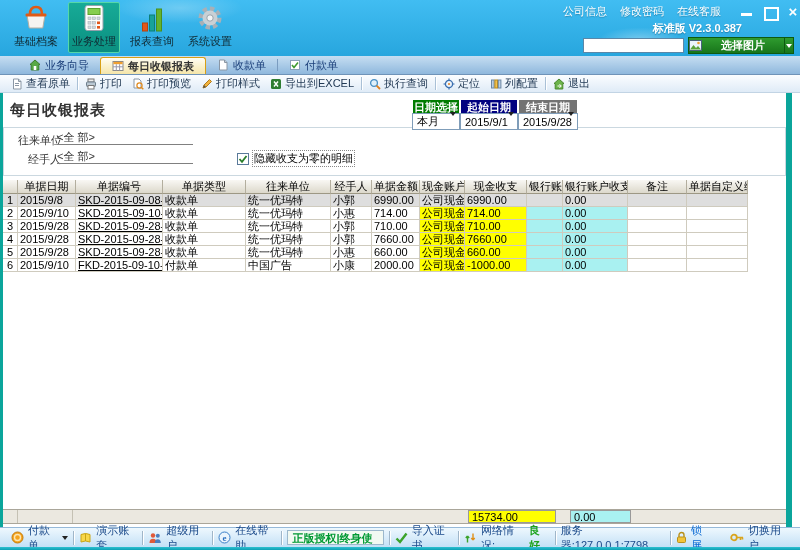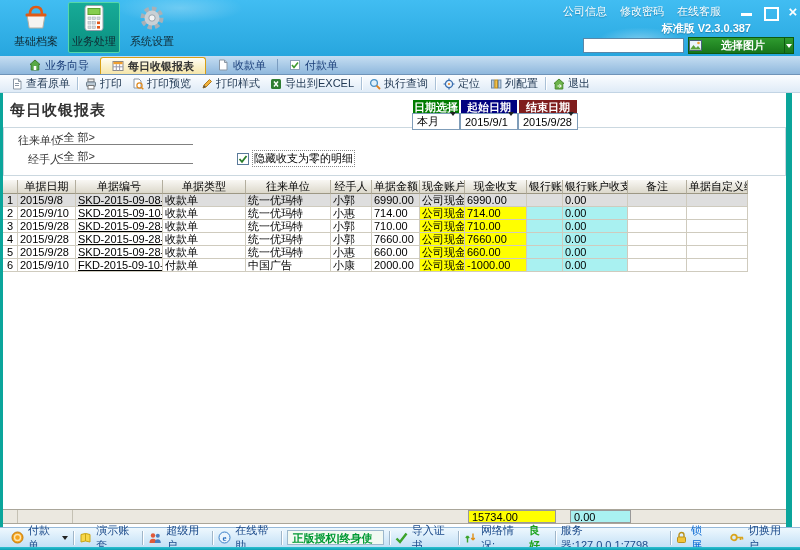--- a/index.html
+++ b/index.html
@@ -18,21 +18,21 @@
   .app-btn .aicn { height:30px; display:flex; align-items:flex-end; }
   .app-btn .albl { margin-top:2px; font-size:11px; }
   .app-btn.active { background:linear-gradient(#17ab97,#0a8f80); border:1px solid #55d8a8; }
   #top-links { position:absolute; top:4px; right:0; display:flex; align-items:center; gap:13px; color:#fff; }
   #top-links .tlink { cursor:pointer; text-shadow:0 1px 1px rgba(0,60,90,.4); }
   .winctl { display:flex; align-items:center; gap:9px; margin-left:6px; }
   .wc { width:14px; height:12px; position:relative; cursor:pointer; }
   .wc-min:after { content:""; position:absolute; left:1px; bottom:2px; width:11px; height:3px; background:#fff; }
   .wc-max:after { content:""; position:absolute; left:1px; top:1px; width:11px; height:10px; border:2px solid #fff; }
   .wc-close { color:#fff; font-weight:bold; font-size:15px; line-height:12px; width:14px; text-align:center; }
-  #version { position:absolute; top:21px; right:49px; color:#fff; font-weight:bold; font-size:11px; text-shadow:0 1px 1px rgba(0,60,90,.4);padding-left:34px; }
+  #version { position:absolute; top:21px; right:58px; color:#fff; font-weight:bold; font-size:11px; text-shadow:0 1px 1px rgba(0,60,90,.4);padding-left:34px; }
   #img-input { position:absolute; left:583px; top:38px; width:101px; height:15px; border:1px solid #5a87a8; background:#fff; font-size:10px; padding:0 2px; }
   #select-pic { position:absolute; left:688px; top:37px; height:17px; display:flex; align-items:center;
     background:linear-gradient(#2f9b2f,#17751a); border:1px solid #0d5a10; color:#fff; cursor:pointer; }
   #select-pic .spl { padding:0 19px; font-weight:bold; font-size:11px; }
   #select-pic .sp-arrow { width:9px; align-self:stretch; border-left:1px solid #0d5a10; display:flex; align-items:center; justify-content:center; }
 
   
   #tabbar { position:absolute; left:0; top:56px; width:800px; height:19px;
     background:linear-gradient(#c6def2,#8fb8dd); border-bottom:1px solid #6f93b8; display:flex; align-items:stretch; padding-left:18px; }
   .tab { display:flex; align-items:center; gap:4px; padding:0 11px; color:#1b3f7a; cursor:pointer; }
@@ -140,20 +140,30 @@
               <g fill="#e2571b">
                 <rect x="16" y="17.5" width="3" height="2.6"></rect>
                 <rect x="16" y="22" width="3" height="2.6"></rect>
               </g>
             </svg>
           </div>
           <div class="albl">业务处理</div>
         </div>
         <div class="app-btn">
           <div class="aicn">
+            <svg width="26" height="28" viewBox="0 0 26 28">
+              <rect x="3.5" y="19" width="5" height="8" fill="#e2571b" stroke="#b4440f"></rect>
+              <rect x="10.5" y="11" width="5" height="16" fill="#18a29a" stroke="#0d7f78"></rect>
+              <rect x="17.5" y="5" width="5" height="22" fill="#65b32e" stroke="#4a8f1d"></rect>
+            </svg>
+          </div>
+          <div class="albl">报表查询</div>
+        </div>
+        <div class="app-btn">
+          <div class="aicn">
             <svg width="28" height="28" viewBox="0 0 28 28">
               <circle cx="14" cy="14" r="9" fill="none" stroke="#a8b0b7" stroke-width="5" stroke-dasharray="4.2 2.8"></circle>
               <circle cx="14" cy="14" r="7.5" fill="#c9d0d5"></circle>
               <circle cx="14" cy="14" r="3.2" fill="#f2f4f5" stroke="#9aa4ac"></circle>
             </svg>
           </div>
           <div class="albl">系统设置</div>
         </div>
       </div>
     <div id="top-links">
@@ -340,21 +350,21 @@
     <div id="date-filter">
         <div class="df-col" style="width: 48px;">
           <div class="df-head" style="background: rgb(0, 123, 0);">日期选择</div>
           <div class="df-val">本月<span class="cbo-arrow"><span class="arr-dn"></span></span></div>
         </div>
         <div class="df-col" style="width: 58px;">
           <div class="df-head" style="background: rgb(0, 0, 128);">起始日期</div>
           <div class="df-val">2015/9/1<span class="cbo-arrow"><span class="arr-dn"></span></span></div>
         </div>
         <div class="df-col" style="width: 60px;">
-          <div class="df-head" style="background: #7f1d1d;">结束日期</div>
+          <div class="df-head" style="background: #737373;">结束日期</div>
           <div class="df-val">2015/9/28<span class="cbo-arrow"><span class="arr-dn"></span></span></div>
         </div>
       </div>
 
     <div id="grid">
         <div class="trow thead-row">
           <div class="cell c-num"></div>
           <div class="cell c-date">单据日期</div>
           <div class="cell c-docno">单据编号</div>
           <div class="cell c-type">单据类型</div>

